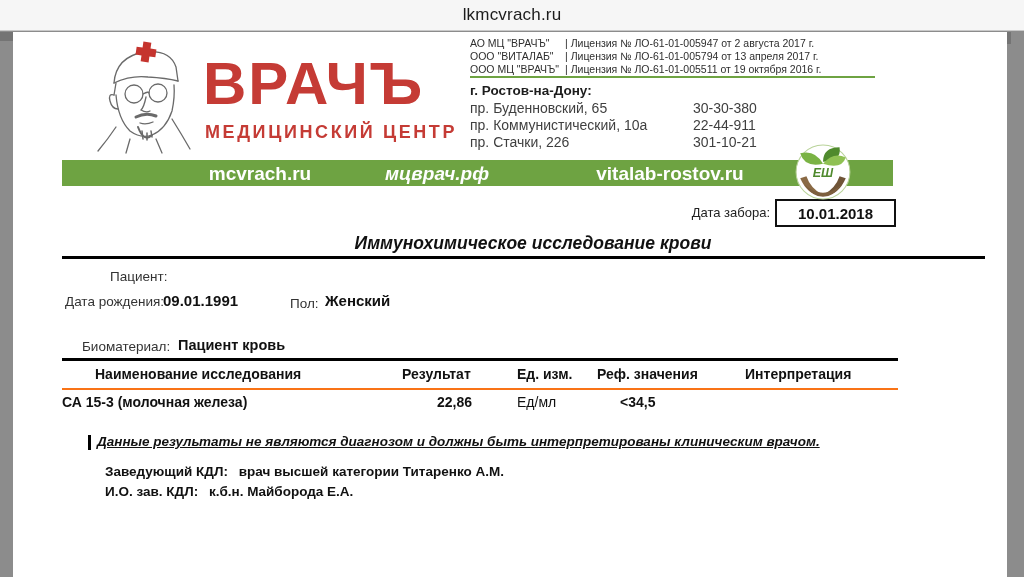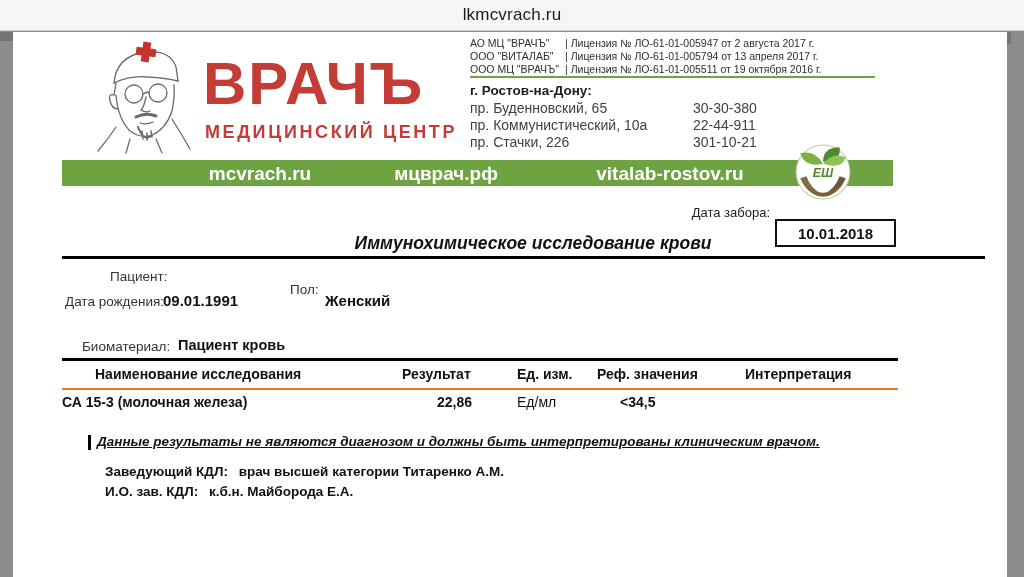--- a/index.html
+++ b/index.html
@@ -33,21 +33,21 @@
   
   .banner { left:49px; top:128px; width:831px; height:26px; background:#6ea342; }
   .banner-url { position:absolute; top:3px; transform:translateX(-50%);
                 color:#ffffff; font-weight:bold; font-size:19px; white-space:nowrap; }
   .seal { left:781px; top:111px; width:58px; height:58px; z-index:3; }
 
   
   .date-label { left:600px; top:173px; width:157px; text-align:right; font-size:13px; color:#222; }
   .date-box { left:762px; top:167px; width:121px; height:28px; border:2px solid #111;
               display:flex; align-items:center; justify-content:center;
-              font-size:15px; font-weight:bold; color:#111;margin-top:20px; }
+              font-size:15px; font-weight:bold; color:#111; }
 
   
   .rep-title { left:0; top:201px; width:984px; text-align:center;
                font-size:17.5px; font-weight:bold; font-style:italic; color:#111;margin-left:28px; }
   .rule-thick { left:49px; top:224px; width:923px; height:3px; background:#000; }
   .lbl  { font-size:13.5px; color:#333; }
   .val-bold { font-weight:bold; color:#111; }
 
   .results { left:49px; top:326px; width:836px; border-collapse:collapse; table-layout:fixed; }
   .results th { border-top:3px solid #000; border-bottom:2px solid #f97316;
@@ -135,21 +135,21 @@
         <span>22-44-911</span>
       </div>
       <div class="addr-row">
         <span class="addr-street">пр. Стачки, 226</span>
         <span>301-10-21</span>
       </div>
     </div>
 
     <div class="abs banner">
       <span class="banner-url" style="left:198px;">mcvrach.ru</span>
-      <span class="banner-url" style="left:384px;">мцврач.рф</span>
+      <span class="banner-url" style="left:375px;font-style:italic;">мцврач.рф</span>
       <span class="banner-url" style="left:608px;">vitalab-rostov.ru</span>
     </div>
 
     <svg class="abs seal" viewBox="0 0 56 56">
       <circle cx="28" cy="28" r="26" fill="#ffffff" stroke="#b9d39a" stroke-width="1"></circle>
       <path d="M28 20 Q20 6 6 10 Q10 24 28 20" fill="#7ab344"></path>
       <path d="M28 18 Q28 4 44 4 Q46 18 28 18" fill="#4f8a2d"></path>
       <path d="M28 20 Q38 8 50 14 Q46 26 28 20" fill="#8fc153"></path>
       <path d="M6 34 Q14 52 28 50 Q16 44 12 32 Z" fill="#8a6a45"></path>
       <path d="M50 34 Q42 52 28 50 Q40 44 44 32 Z" fill="#6f5437"></path>
@@ -162,21 +162,21 @@
       <span>10.01.2018</span>
     </div>
 
     <div class="abs rep-title">Иммунохимическое исследование крови</div>
     <div class="abs rule-thick"></div>
 
     <span class="abs lbl" style="left:97px;top:237px;">Пациент:</span>
 
     <span class="abs lbl" style="left:52px;top:262px;">Дата рождения:</span>
     <span class="abs val-bold" style="left:150px;top:260px;font-size:15px;">09.01.1991</span>
-    <span class="abs lbl" style="left:277px;top:250px;">Пол:</span>
+    <span class="abs lbl" style="left:277px;top:264px;">Пол:</span>
     <span class="abs val-bold" style="left:312px;top:260px;font-size:15px;">Женский</span>
 
     <span class="abs lbl" style="left:69px;top:307px;">Биоматериал:</span>
     <span class="abs val-bold" style="left:165px;top:305px;font-size:14.5px;">Пациент кровь</span>
 
     <table class="abs results">
       <colgroup>
         <col style="width:340px">
           <col style="width:105px">
           <col style="width:90px">

